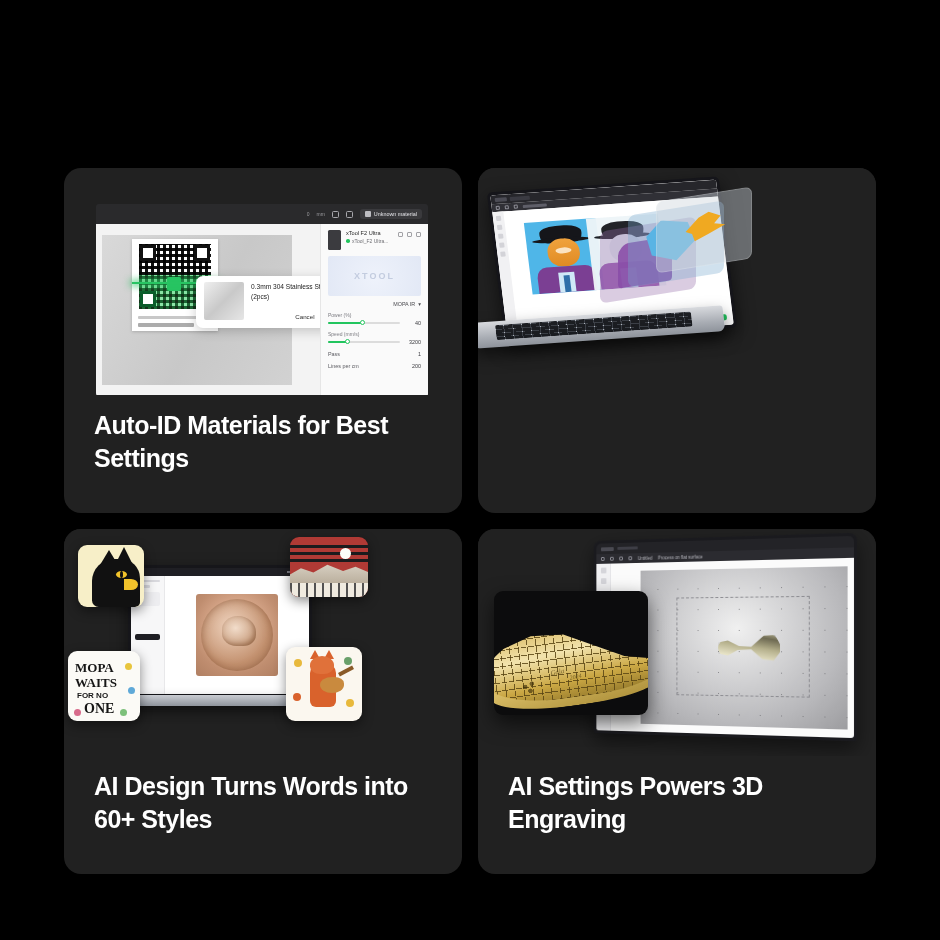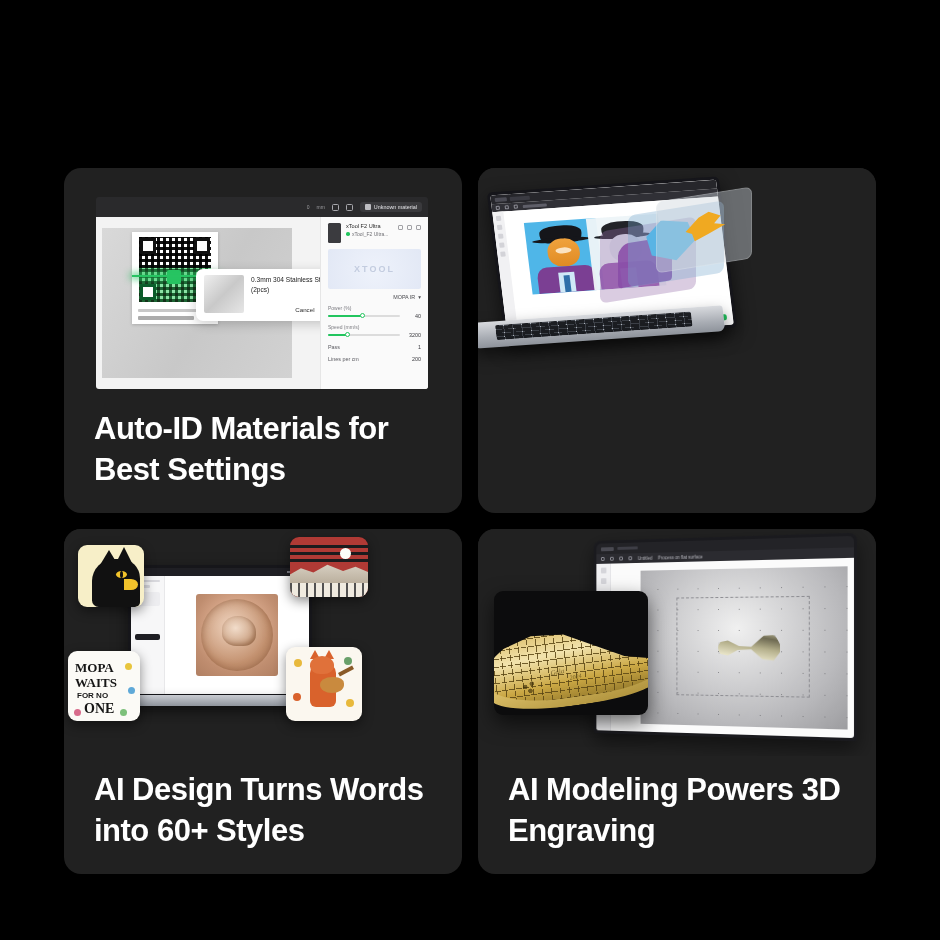--- a/index.html
+++ b/index.html
@@ -36,29 +36,29 @@
   }
   .card-media {
     position: relative;
     height: 227px;
     margin: 0;
     overflow: hidden;
     flex: none;
   }
   .card-title {
     color: #fff;
-    font-size: 31px;
+    font-size: 25px;
     font-weight: 700;
     letter-spacing: -0.5px;
     line-height: 1.32;
     padding: 14px 30px 0 30px;
   }
 
   
-  .c1-wrap { position:absolute; left:32px; top:29px; width:320px; height:192px; }
+  .c1-wrap { position:absolute; left:32px; top:36px; width:320px; height:192px; }
   .c1-topbar {
     position:absolute; left:0; top:0; width:332px; height:20px;
     background:#2a2a2c; border-radius:3px 3px 0 0;
     display:flex; align-items:center; justify-content:flex-end; gap:7px;
     padding-right:6px;
   }
   .c1-topbar .tb-num { font-size:5px; color:#9a9a9e; }
   .c1-topbar .tb-ico { width:7px; height:7px; border:0.8px solid #a8a8ad; border-radius:1.5px; }
   .c1-topbar .tb-mat {
     display:flex; align-items:center; gap:3px;
@@ -727,17 +727,17 @@
             <div class="c4-wave"></div>
             <div class="c4-mesh"></div>
             <div class="c4-engr">
               <div class="fl"></div>
               <div class="sc s1">Gala</div>
               <div class="sc s2">2024</div>
             </div>
           </div>
         </div>
       </div>
-      <div class="card-title">AI Modeling Powers 3D Engraving</div>
+      <div class="card-title">AI Settings Powers 3D Engraving</div>
     </div>
 
   </div>
 </div>
 
 </body></html>

